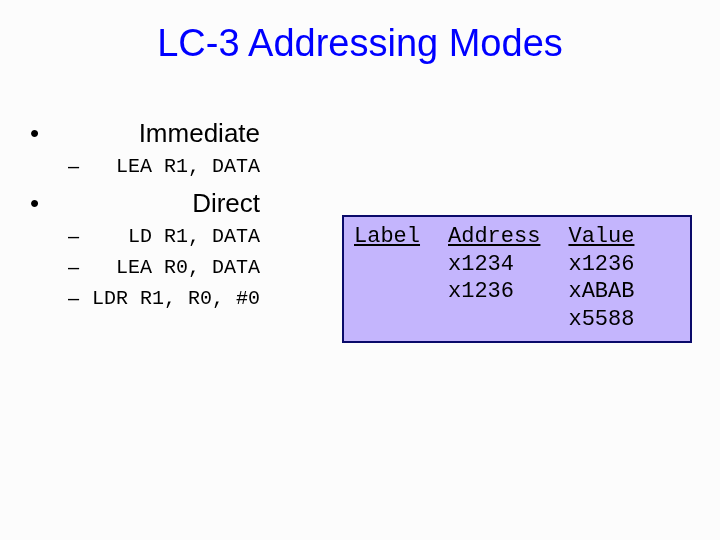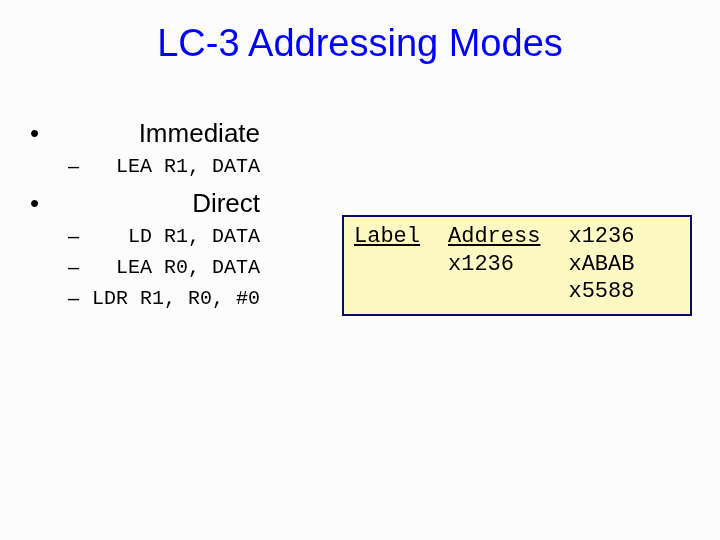--- a/index.html
+++ b/index.html
@@ -59,21 +59,21 @@
     position: absolute;
     left: 38px;
     top: 0;
     font-family: Arial, Helvetica, sans-serif;
   }
   .memtable {
     position: absolute;
     top: 215px;
     left: 342px;
     width: 350px;
-    background: #fef9c3;
+    background: #c4b5fd;
     border: 2px solid #0a0a6a;
     box-sizing: border-box;
     padding: 6px 10px 8px 10px;
     font-family: "Courier New", Courier, monospace;
     font-size: 22px;
     color: #000;
     display: flex;
     gap: 28px;
   }
   .memcol {
@@ -105,22 +105,24 @@
     <div class="bullet-l2">LDR R1, R0, #0</div>
 
   </div>
 
   <div class="memtable">
     <div class="memcol">
       <span class="memhdr">Label</span>
     </div>
     <div class="memcol">
       <span class="memhdr">Address</span>
+      <span>x1234</span>
       <span>x1236</span>
     </div>
     <div class="memcol">
+      <span class="memhdr">Value</span>
       <span>x1236</span>
       <span>xABAB</span>
       <span>x5588</span>
     </div>
   </div>
 
 </div>
 
 </body></html>

